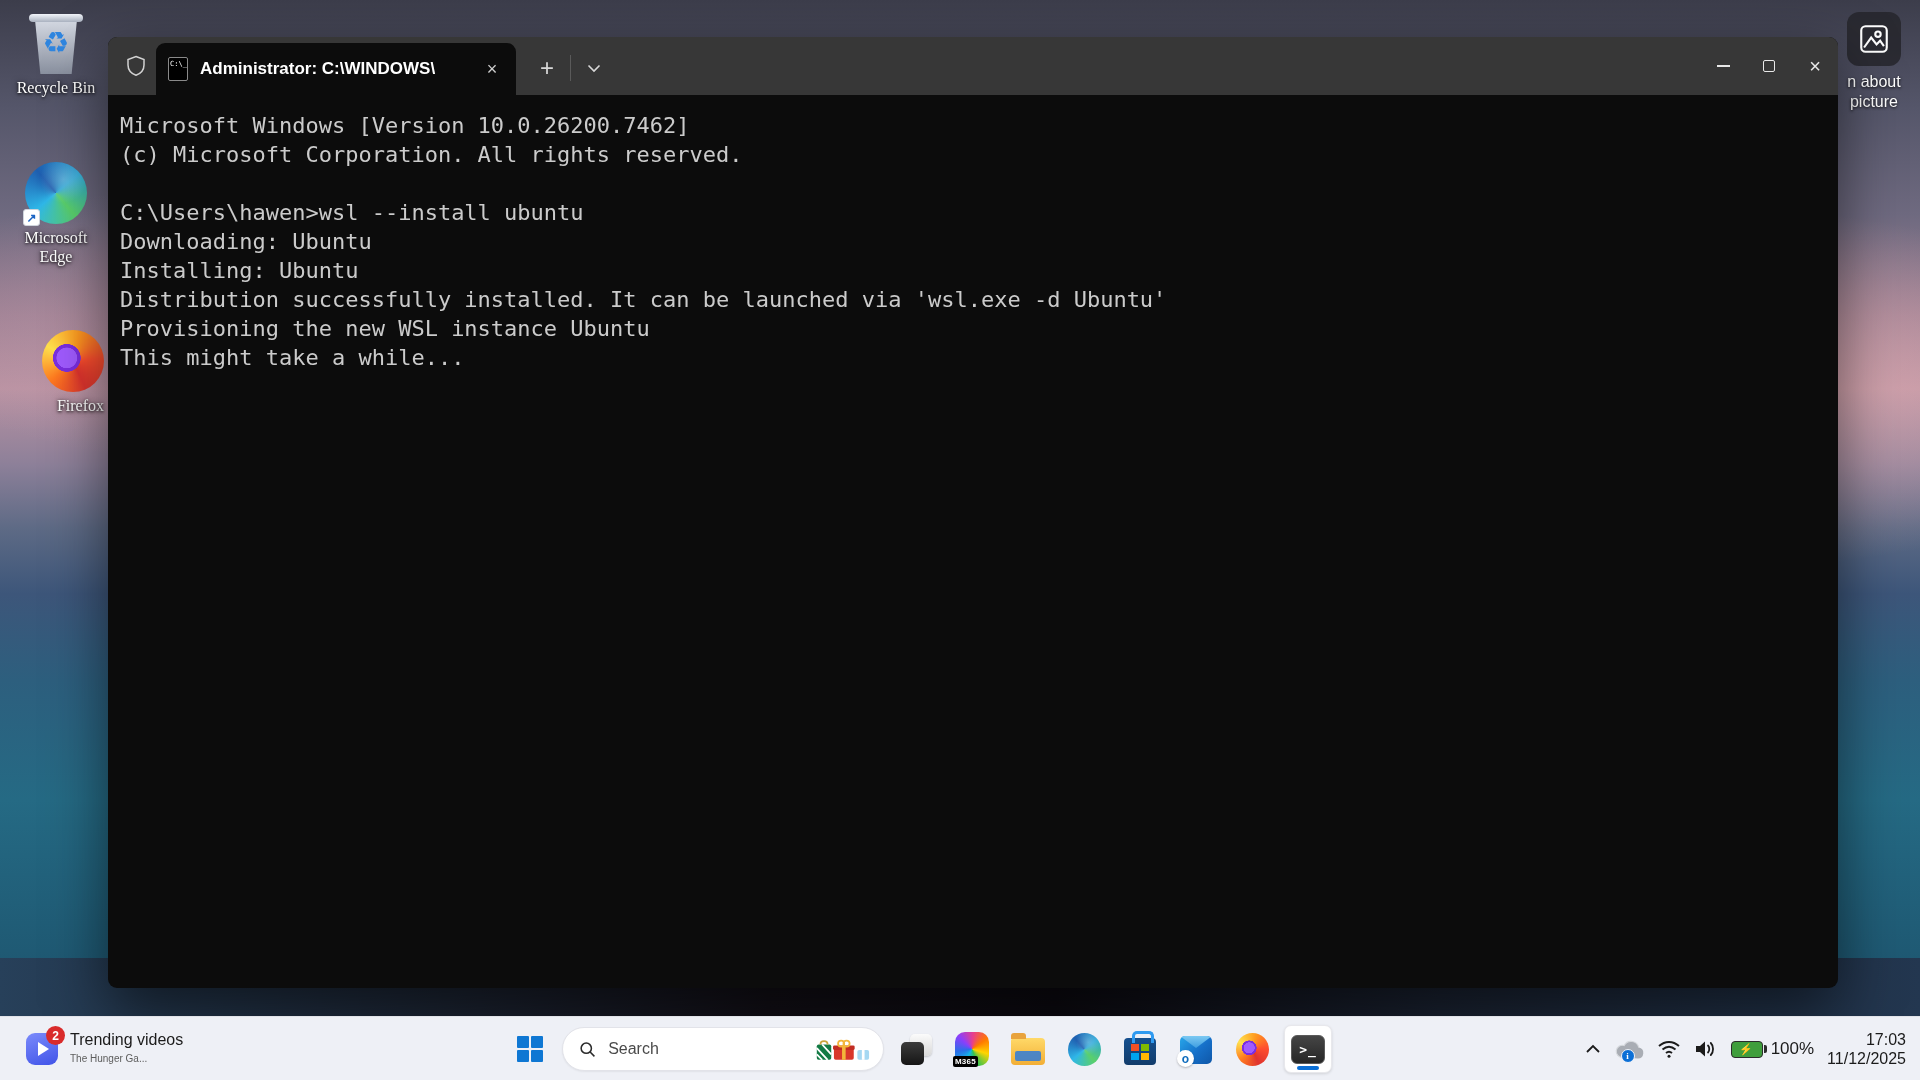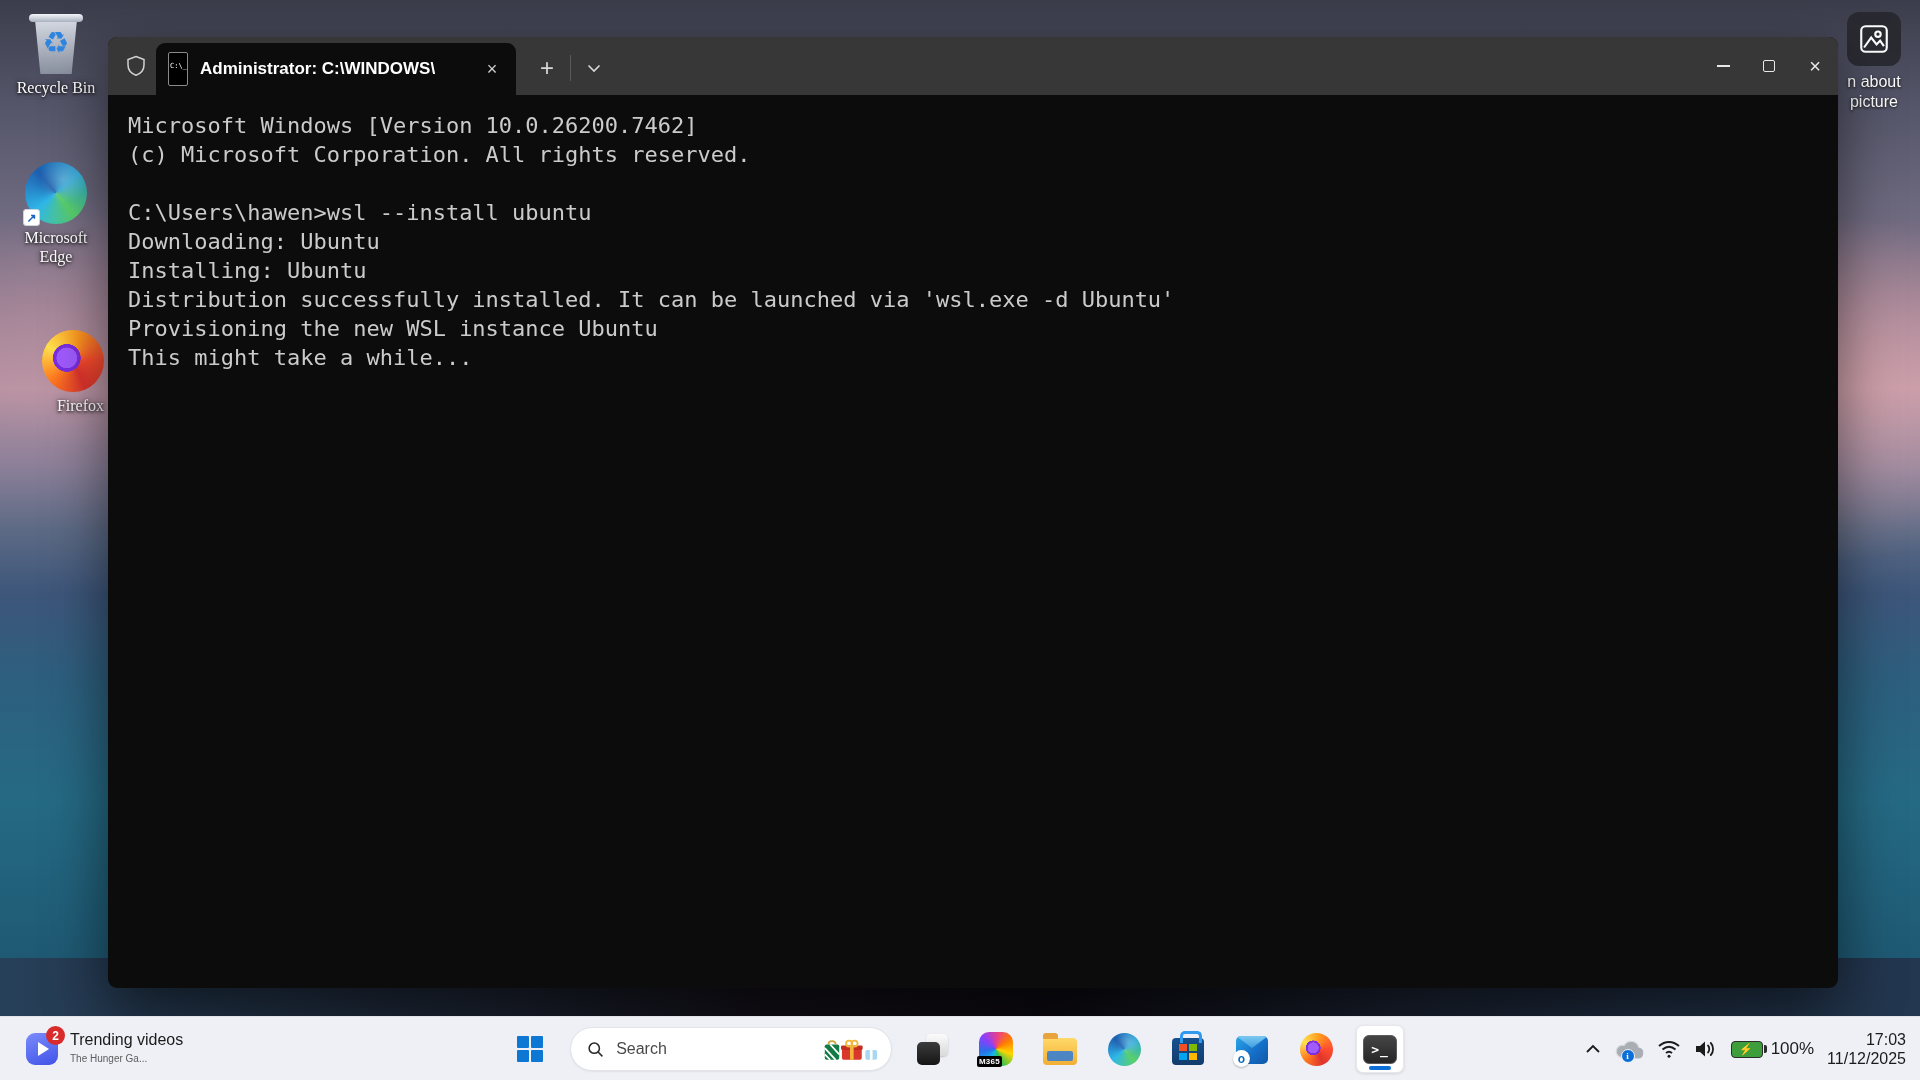--- a/index.html
+++ b/index.html
@@ -44,53 +44,53 @@
   .spotlight .label { margin-top:6px; color:#fff; font-size:16px; line-height:20px; text-align:center;
     text-shadow:0 1px 3px rgba(0,0,0,.95); }
 
   
   .term-window { position:absolute; left:108px; top:37px; width:1730px; height:951px; z-index:5;
     border-radius:9px; overflow:hidden; background:#0c0c0c; box-shadow:0 22px 60px rgba(0,0,0,.55); }
   .titlebar { position:relative; height:58px; background:#373737; display:flex; align-items:flex-end; }
   .shield { position:absolute; left:16px; top:17px; width:24px; height:24px; }
   .tab { margin-left:48px; width:360px; height:52px; background:#0c0c0c; border-radius:9px 9px 0 0;
     display:flex; align-items:center; padding:0 12px; }
-  .tab-cmd-icon { width:20px; height:34px; background:#000; border:1px solid #8a8a8a; border-radius:2px;
-    color:#fff; font-family:"DejaVu Sans Mono",monospace; font-size:7px; line-height:8px; padding:9px 1px; overflow:hidden; }
+  .tab-cmd-icon { width:20px; height:24px; background:#000; border:1px solid #8a8a8a; border-radius:2px;
+    color:#fff; font-family:"DejaVu Sans Mono",monospace; font-size:7px; line-height:8px; padding:2px 1px; overflow:hidden; }
   .tab-title { margin-left:12px; color:#fff; font-size:17px; font-weight:700; white-space:nowrap; }
   .tab-close { margin-left:auto; color:#cfcfcf; font-size:18px; width:24px; height:24px; display:flex;
     align-items:center; justify-content:center; border-radius:4px; cursor:pointer; }
   .newtab-btn { margin-left:16px; margin-bottom:12px; color:#d8d8d8; font-size:24px; font-weight:300;
     width:30px; height:30px; display:flex; align-items:center; justify-content:center; cursor:pointer; }
   .tabbar-divider { width:1px; height:26px; background:#5a5a5a; margin:0 8px 14px 8px; }
   .tab-dropdown { margin-bottom:12px; width:30px; height:30px; display:flex; align-items:center; justify-content:center; cursor:pointer; }
   .win-controls { margin-left:auto; height:100%; display:flex; }
   .win-btn { width:46px; height:100%; display:flex; align-items:center; justify-content:center; cursor:pointer; }
   .glyph-min { width:13px; height:2px; background:#e8e8e8; }
   .glyph-max { width:12px; height:12px; border:1.5px solid #e8e8e8; border-radius:2px; }
   .glyph-close { color:#e8e8e8; font-size:20px; line-height:20px; }
 
   .term-body { padding:16px 10px 0 12px; font-family:"DejaVu Sans Mono",monospace; font-size:22px;
-    color:#cbcbcb; cursor:text;margin-left:8px; }
+    color:#cbcbcb; cursor:text; }
   .term-line { min-height:29px; line-height:29px; white-space:pre; }
 
   
   .taskbar { position:absolute; left:0; right:0; bottom:0; height:64px; background:rgba(243,244,249,.98);
     border-top:1px solid rgba(0,0,0,.05); z-index:10; }
   .widget-area { position:absolute; left:18px; top:0; height:64px; display:flex; align-items:center; gap:12px;
     padding:0 8px; border-radius:6px; cursor:pointer; }
   .widget-icon { position:relative; width:32px; height:32px; border-radius:9px;
     background:linear-gradient(160deg,#7b8bfb,#4053e8); display:flex; align-items:center; justify-content:center; }
   .play-tri { width:0; height:0; border-left:11px solid #fff; border-top:7px solid transparent; border-bottom:7px solid transparent; margin-left:3px; }
   .widget-badge { position:absolute; top:-7px; right:-7px; min-width:19px; height:19px; border-radius:10px;
     background:#d92b2b; color:#fff; font-size:12px; font-weight:700; display:flex; align-items:center; justify-content:center; padding:0 4px; }
   .widget-text .t1 { font-size:16px; color:#1b1b1b; line-height:19px; }
   .widget-text .t2 { font-size:10px; color:#5d5d5d; line-height:19px; }
 
-  .center-group { position:absolute; left:506px; top:0; height:64px; display:flex; align-items:center; gap:16px; }
+  .center-group { position:absolute; left:506px; top:0; height:64px; display:flex; align-items:center; gap:8px; }
   .tb-btn { width:48px; height:48px; border-radius:7px; display:flex; align-items:center; justify-content:center;
     cursor:pointer; position:relative; }
   .start-logo { width:26px; height:26px; display:grid; grid-template-columns:1fr 1fr; grid-template-rows:1fr 1fr; gap:2px; }
   .start-logo span { background:#0e77d3; border-radius:1px; }
 
   .search-pill { width:322px; height:44px; background:#fff; border:1px solid #e2e3e9; border-radius:22px;
     box-shadow:0 1px 2px rgba(0,0,0,.06); display:flex; align-items:center; cursor:text; }
   .search-pill input { border:none; outline:none; background:transparent; font-size:16px; color:#3a3a3a;
     font-family:"Liberation Sans",sans-serif; flex:1; margin-left:12px; }
   .search-pill input::placeholder { color:#4a4a4a; opacity:1; }

